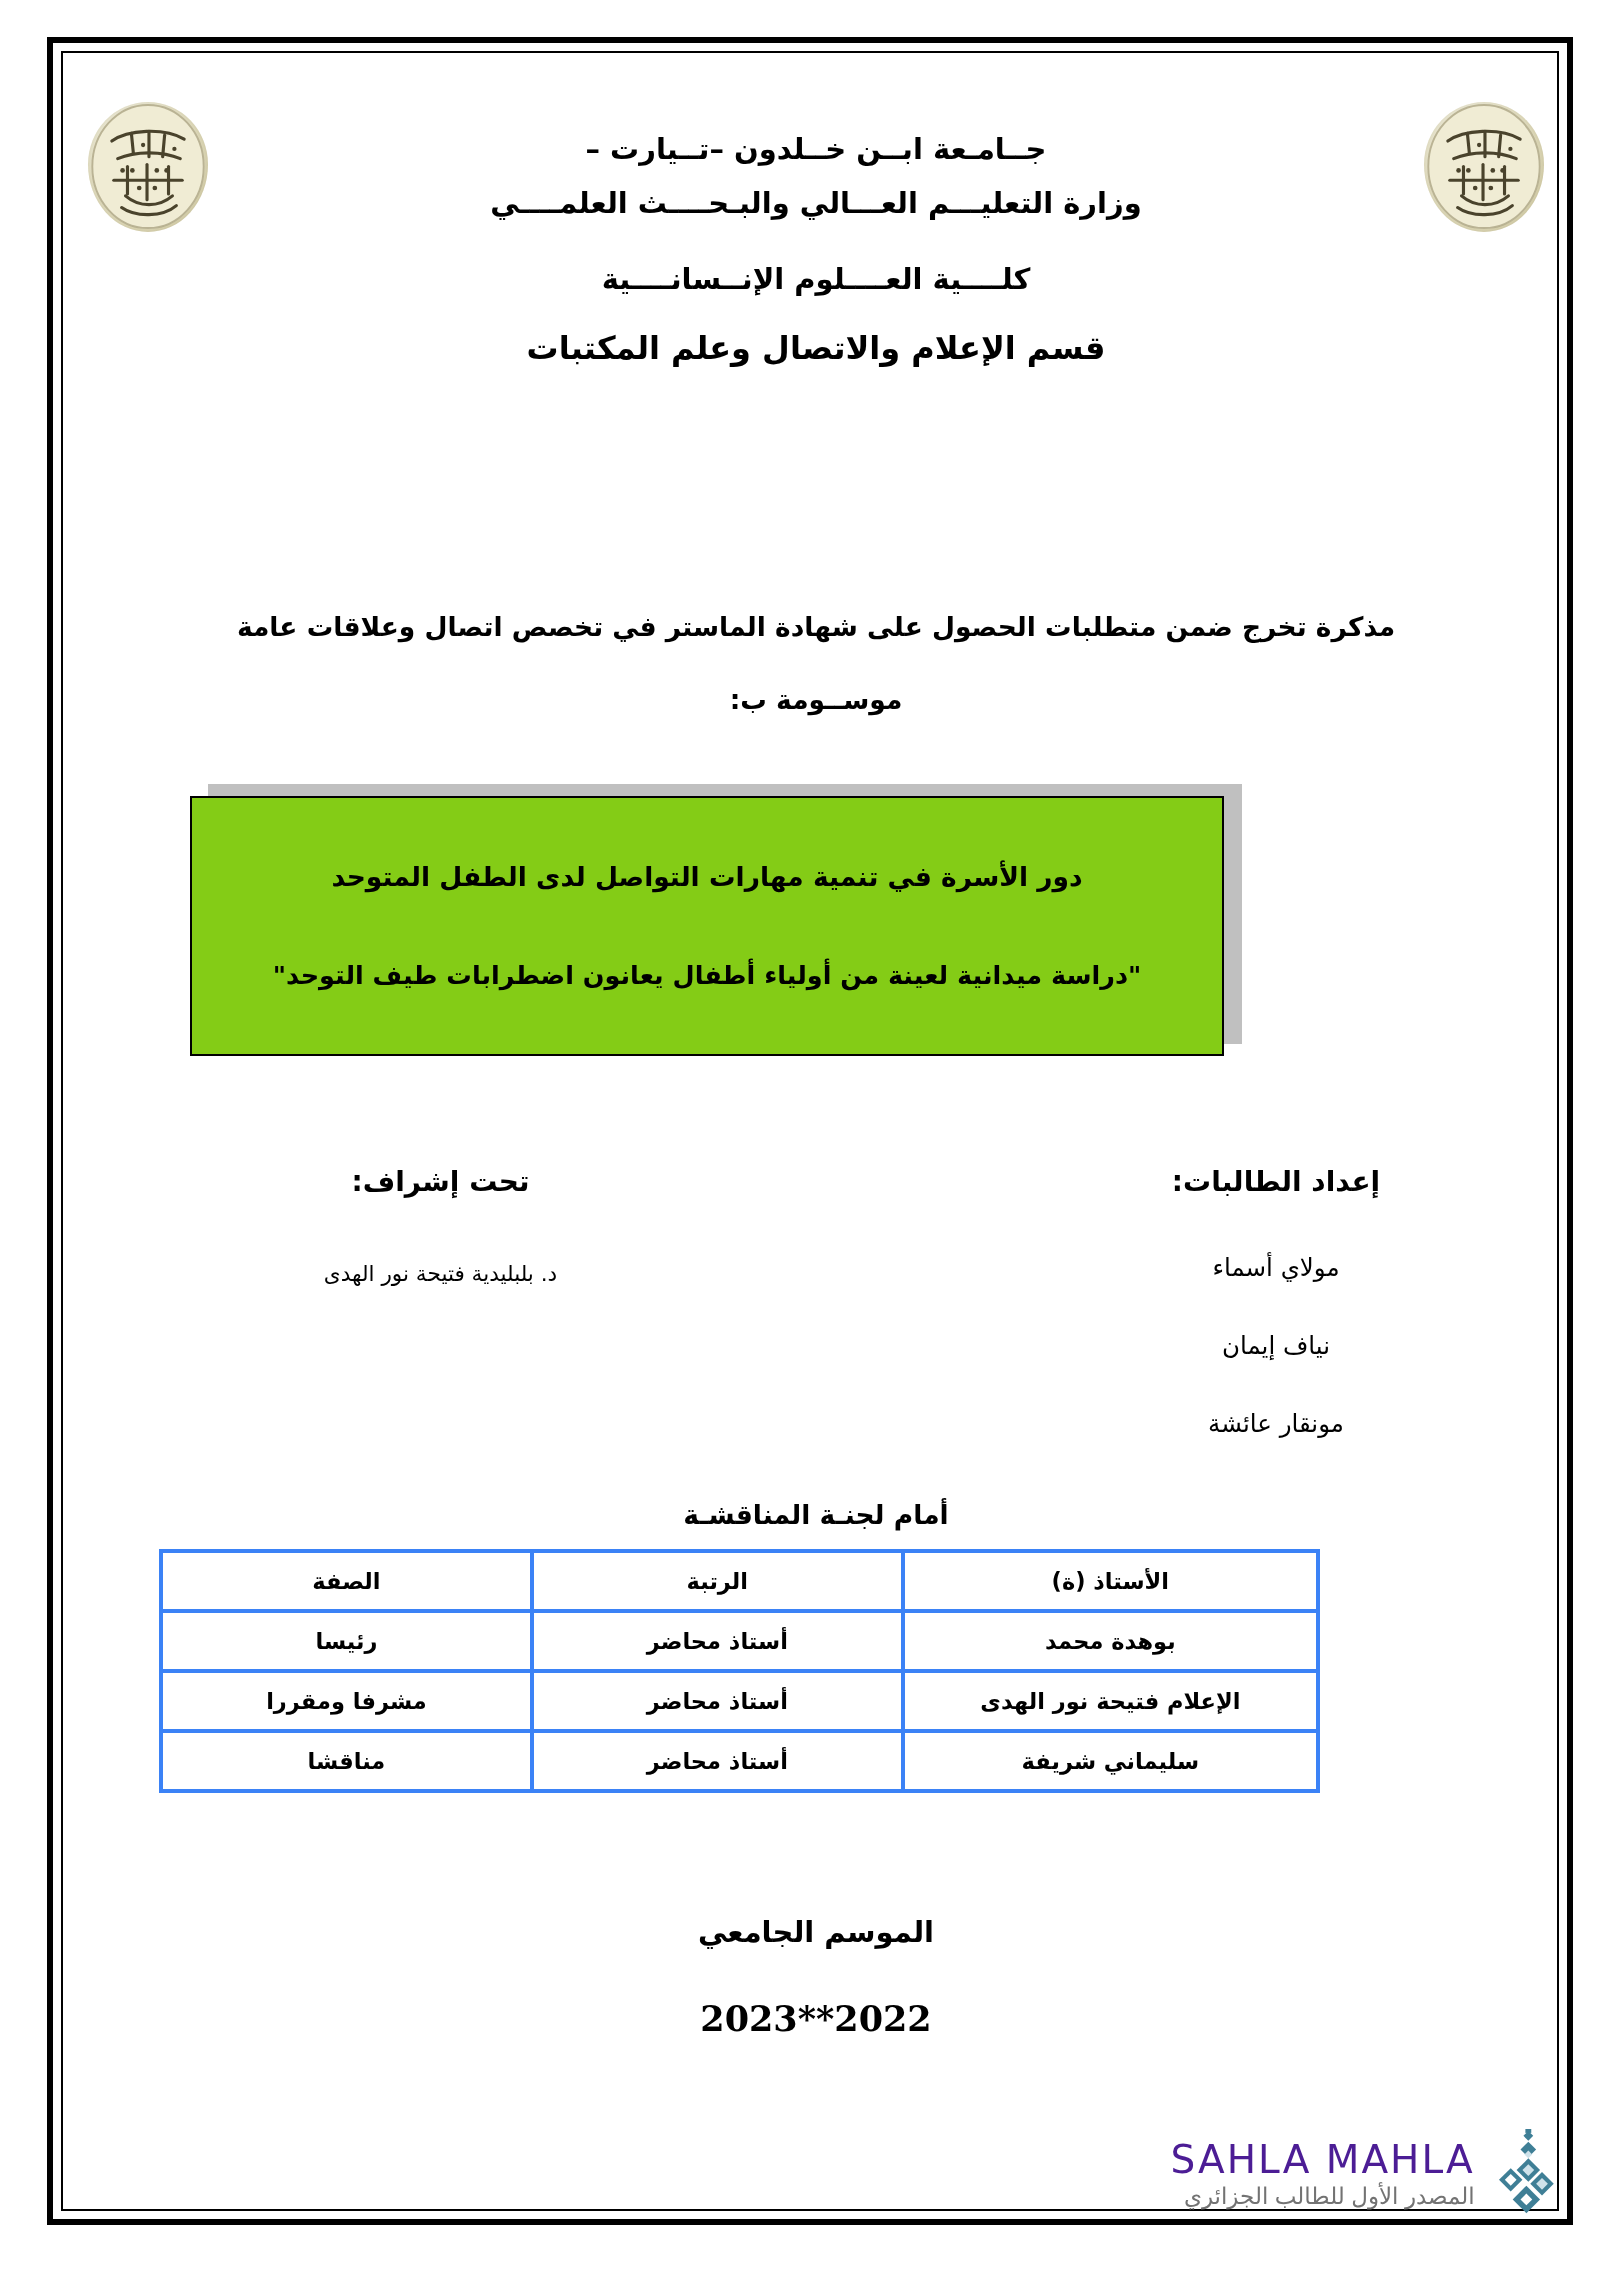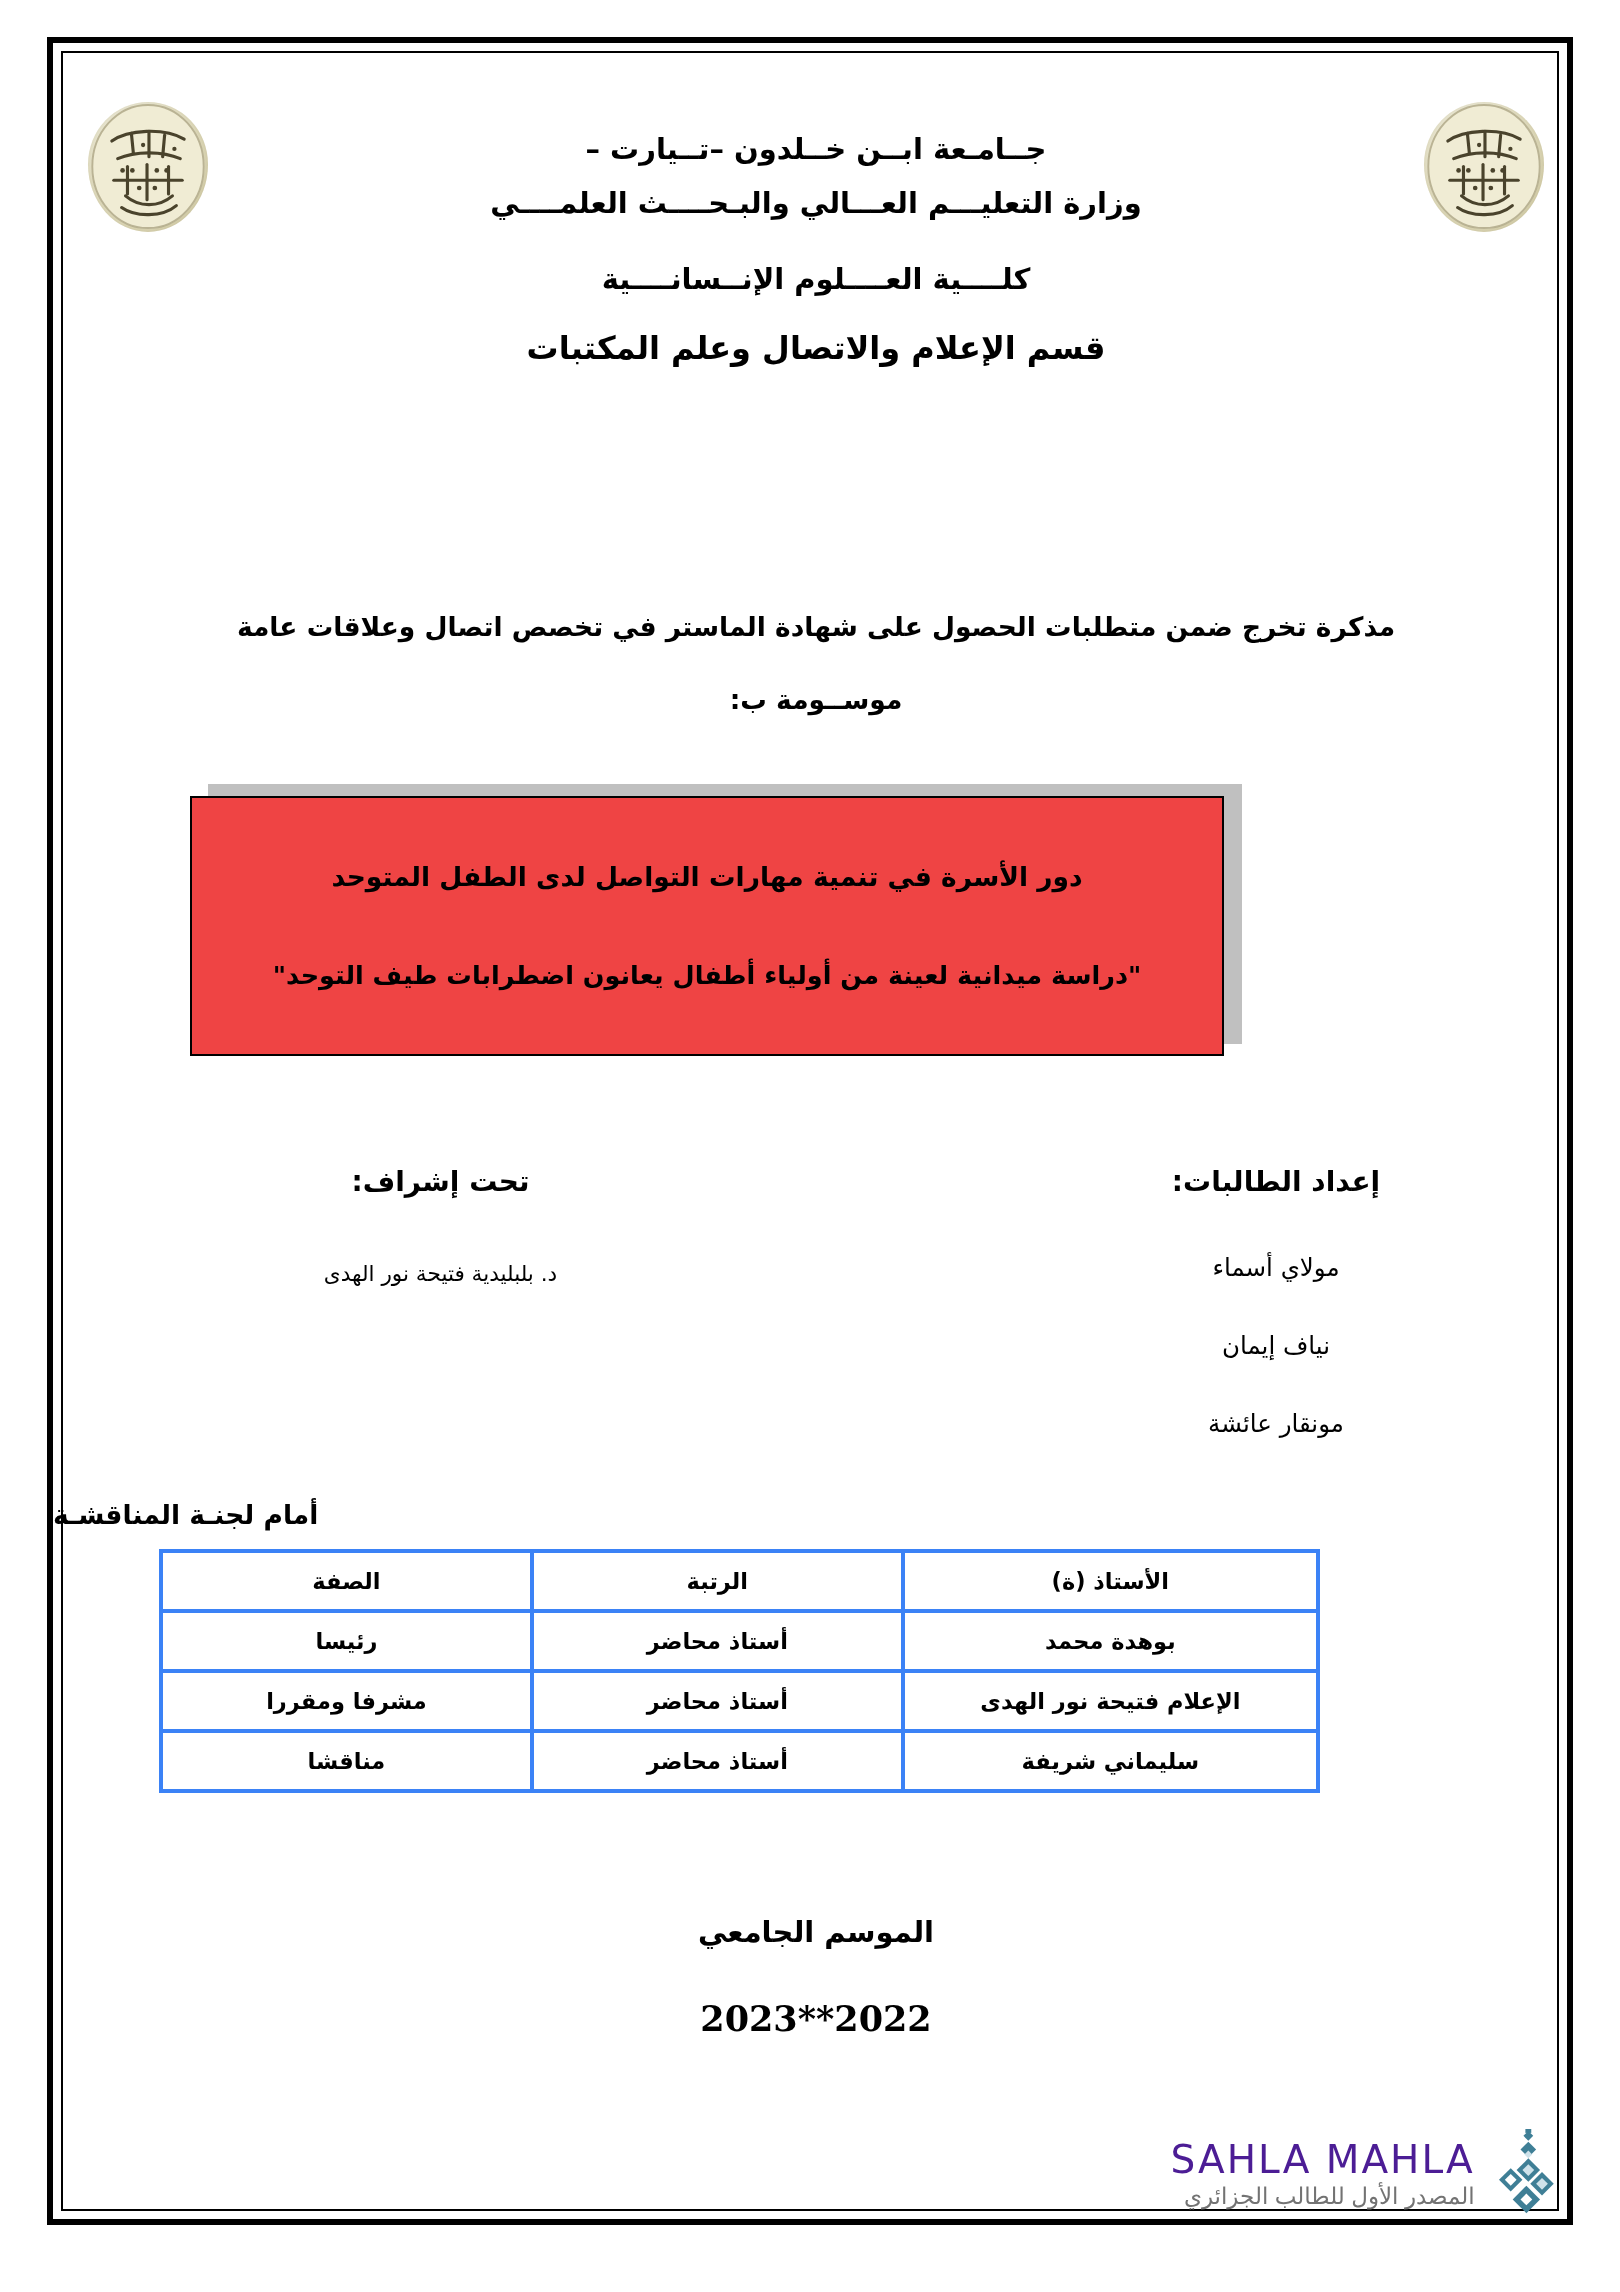--- a/index.html
+++ b/index.html
@@ -126,21 +126,21 @@
     background: #c0c0c0;
   }
   .title-box {
     position: absolute;
     left: 0;
     top: 0;
     width: 1034px;
     height: 260px;
     border: 2.9px solid #000000;
     box-sizing: border-box;
-    background: #ef4444;
+    background: #84cc16;
     display: flex;
     flex-direction: column;
     justify-content: center;
     align-items: center;
   }
   .title-main {
     font-weight: bold;
     font-size: 26.5px;
     text-align: center;
     line-height: 1.3;
@@ -183,21 +183,21 @@
     font-weight: normal;
     white-space: nowrap;
   }
 
   
   .jury-title {
     position: absolute;
     top: 1456px;
     left: 0;
     width: 100%;
-    text-align: left;
+    text-align: center;
     font-weight: bold;
     font-size: 26.5px;
   }
   .jury-table {
     position: absolute;
     top: 1506px;
     left: 106px;
     width: 1161px;
     border-collapse: collapse;
     table-layout: fixed;

